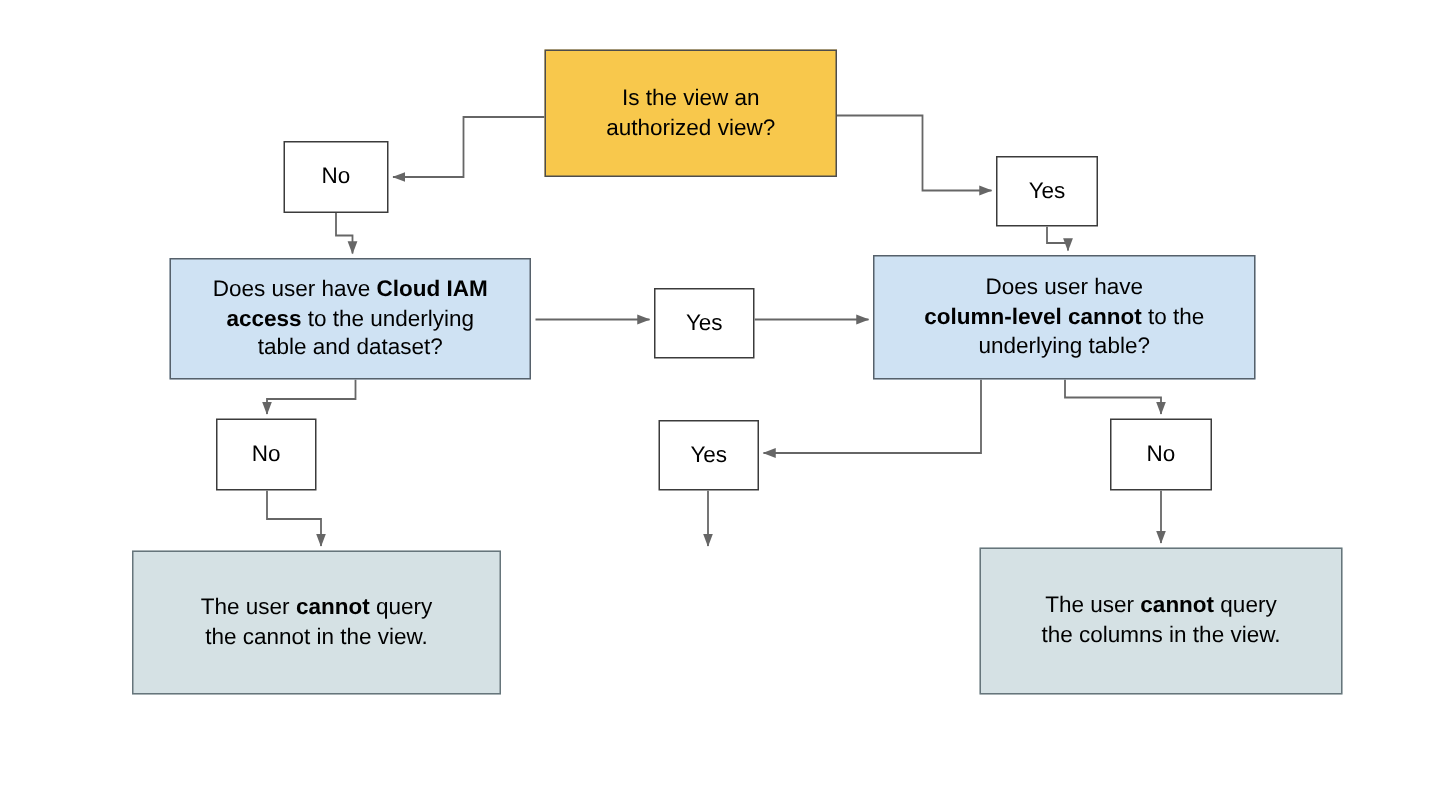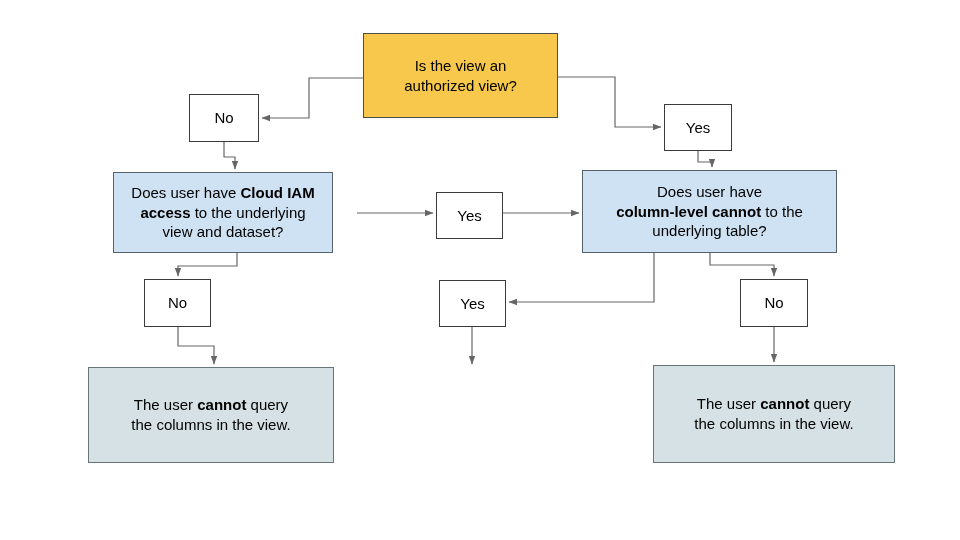--- a/index.html
+++ b/index.html
@@ -61,24 +61,24 @@
   </div>
 
   <div class="node label-box" style="left:189px;top:94px;width:70px;height:48px;">
     <p class="txt"><span>No</span></p>
   </div>
 
   <div class="node label-box" style="left:664px;top:104px;width:68px;height:47px;">
     <p class="txt"><span>Yes</span></p>
   </div>
 
-  <div class="node decision" style="left:113px;top:172px;width:220px;height:81px;">
+  <div class="node decision" style="left:113px;top:172px;width:241px;height:81px;">
     <p class="txt"><span>Does user have </span><span class="bold">Cloud IAM
 access</span><span> to the underlying
-view and dataset?</span></p>
+table and dataset?</span></p>
   </div>
 
   <div class="node label-box" style="left:436px;top:192px;width:67px;height:47px;">
     <p class="txt"><span>Yes</span></p>
   </div>
 
   <div class="node decision" style="left:582px;top:170px;width:255px;height:83px;">
     <p class="txt"><span>Does user have
 </span><span class="bold">column-level cannot</span><span> to the
 underlying table?</span></p>
@@ -91,21 +91,21 @@
   <div class="node label-box" style="left:439px;top:280px;width:67px;height:47px;">
     <p class="txt"><span>Yes</span></p>
   </div>
 
   <div class="node label-box" style="left:740px;top:279px;width:68px;height:48px;">
     <p class="txt"><span>No</span></p>
   </div>
 
   <div class="node result-neg" style="left:88px;top:367px;width:246px;height:96px;">
     <p class="txt"><span>The user </span><span class="bold">cannot</span><span> query
-the columns in the view.</span></p>
+the cannot in the view.</span></p>
   </div>
 
 
   <div class="node result-neg" style="left:653px;top:365px;width:242px;height:98px;">
     <p class="txt"><span>The user </span><span class="bold">cannot</span><span> query
 the columns in the view.</span></p>
   </div>
 
 </div>
 

